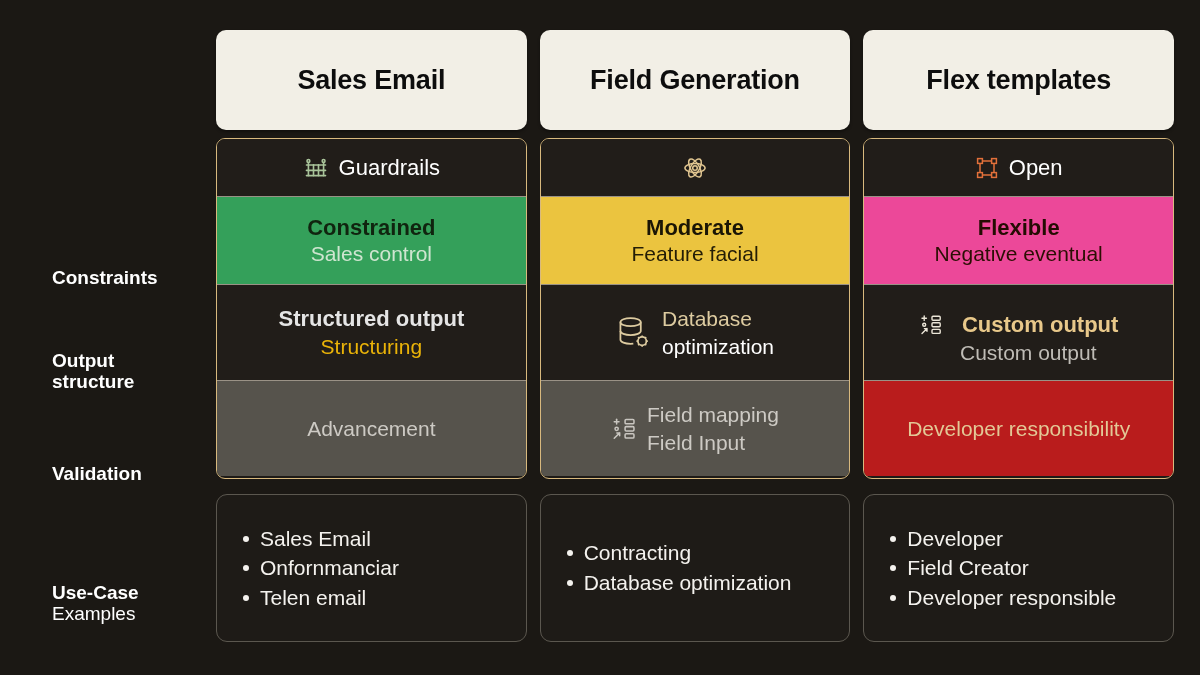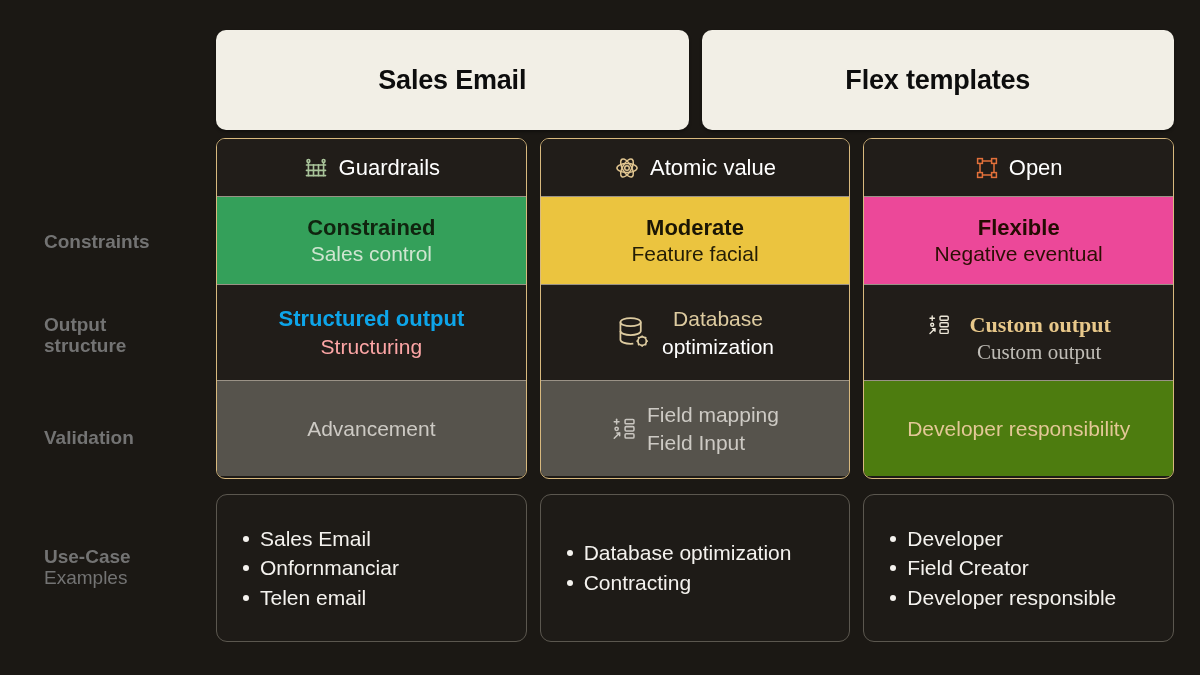--- a/index.html
+++ b/index.html
@@ -36,26 +36,27 @@
     color: #0d0d0d;
     font-size: 27px;
     font-weight: bold;
     letter-spacing: -0.2px;
     white-space: nowrap;
   }
 
   
   .rowlabel {
     position: absolute;
-    left: 44px;
+    left: 52px;
     width: 165px;
-    color: #737373;
+    color: #ffffff;
     font-size: 19px;
     font-weight: bold;
     line-height: 1.12;
+    margin-top: 36px;
   }
   .rowlabel .sub {
     font-weight: normal;
   }
   #lbl-constraints { top: 231px; }
   #lbl-output      { top: 314px; }
   #lbl-validation  { top: 427px; }
   #lbl-usecase     { top: 546px; }
 
   
@@ -106,21 +107,21 @@
     font-weight: normal;
     white-space: nowrap;
   }
 
   
   .chip-main { font-size: 22px; font-weight: bold; line-height: 1.25; }
   .chip-sub  { font-size: 21px; font-weight: normal; line-height: 1.25; }
 
   
   .so-main { font-size: 22px; font-weight: bold; line-height: 1.3; }
-  .so-sub  { font-size: 21px; font-weight: normal; line-height: 1.3; text-align: center; }
+  .so-sub  { font-size: 21px; font-weight: normal; line-height: 1.3; }
 
   
   .va-main { font-size: 21px; font-weight: normal; line-height: 1.3; }
 
   
   .usecases {
     position: absolute;
     left: 216px; top: 494px;
     width: 958px; height: 148px;
     display: flex;
@@ -155,20 +156,23 @@
   svg { display: block; overflow: visible; }
 </style>
 </head>
 <body>
 
 <div id="root">
 
   <div class="headers">
     <div class="hdr-card">
       <span class="label">Sales Email</span>
+    </div>
+    <div class="hdr-card">
+      <span class="label">Field Generation</span>
     </div>
     <div class="hdr-card">
       <span class="label">Flex templates</span>
     </div>
   </div>
 
   <div class="rowlabel" id="lbl-constraints">
     <div>Constraints</div>
   </div>
   <div class="rowlabel" id="lbl-validation">
@@ -205,42 +209,41 @@
           <span class="icon-title">Guardrails</span>
         </div>
       </div>
 
       <div class="cell cell-chip" style="background:#34a05a">
         <div class="chip-main" style="color:#10240f">Constrained</div>
         <div class="chip-sub" style="color:#cfe5d0">Sales control</div>
       </div>
 
       <div class="cell cell-struct">
-        <div class="so-main" style="color:#0ea5e9">Structured output</div>
-        <div class="so-sub" style="color:#fca5a5">Structuring</div>
+        <div class="so-main" style="color:#e5e5e5">Structured output</div>
+        <div class="so-sub" style="color:#eab308">Structuring</div>
       </div>
 
       <div class="cell cell-valid" style="background:#56534c">
         <div class="va-main" style="color:#cdcac4">Advancement</div>
       </div>
     </div>
 
     <div class="col">
 
       <div class="cell cell-icon">
         <div class="iconrow">
           <span>
             <svg width="26" height="26" viewBox="0 0 24 24" fill="none" stroke="#e0c590" stroke-width="1.4">
               <circle cx="12" cy="12" r="2.1"></circle>
               <ellipse cx="12" cy="12" rx="9.3" ry="4.1"></ellipse>
               <ellipse cx="12" cy="12" rx="9.3" ry="4.1" transform="rotate(60 12 12)"></ellipse>
               <ellipse cx="12" cy="12" rx="9.3" ry="4.1" transform="rotate(120 12 12)"></ellipse>
             </svg>
           </span>
-          <span class="icon-title">Atomic value</span>
         </div>
       </div>
 
       <div class="cell cell-chip" style="background:#ebc43f">
         <div class="chip-main" style="color:#1a1505">Moderate</div>
         <div class="chip-sub" style="color:#241d06">Feature facial</div>
       </div>
 
       <div class="cell cell-struct">
         <div class="iconrow">
@@ -309,40 +312,40 @@
           <span class="icon-title">Open</span>
         </div>
       </div>
 
       <div class="cell cell-chip" style="background:#ec4899">
         <div class="chip-main" style="color:#240c02">Flexible</div>
         <div class="chip-sub" style="color:#2b0f03">Negative eventual</div>
       </div>
 
       <div class="cell cell-struct">
-        <div class="iconrow" style="align-items:flex-start; gap:19px; margin-top:12px;font-family:Liberation Serif, serif;">
+        <div class="iconrow" style="align-items:flex-start; gap:19px; margin-top:12px;">
           <span style="margin-top:2px">
             <svg width="24" height="24" viewBox="0 0 24 24" fill="none" stroke="#ece6d8" stroke-width="1.4" stroke-linecap="round">
               <rect x="13" y="3.2" width="8.2" height="4" rx="1"></rect>
               <rect x="13" y="9.8" width="8.2" height="4" rx="1"></rect>
               <rect x="13" y="16.4" width="8.2" height="4" rx="1"></rect>
               <line x1="3" y1="5.2" x2="7.4" y2="5.2"></line>
                 <line x1="5.2" y1="3" x2="5.2" y2="7.4"></line>
               <circle cx="5.2" cy="11.8" r="1.5"></circle>
               <path d="M3 20.5 L8 15.6 M8 15.6 h-2.6 M8 15.6 v2.6"></path>
             </svg>
           </span>
           <span class="txtwrap">
             <div class="so-main" style="color:#e8c88a">Custom output</div>
             <div class="so-sub" style="color:#bfbcb6; margin-left:-2px">Custom output</div>
           </span>
         </div>
       </div>
 
-      <div class="cell cell-valid" style="background:#4d7c0f">
+      <div class="cell cell-valid" style="background:#b91c1c">
         <div class="va-main" style="color:#e3c896">Developer responsibility</div>
       </div>
     </div>
   </div>
 
   <div class="usecases">
 
     <div class="uc-box">
       <div class="uc-item">
         <span class="uc-bullet"></span>
@@ -354,26 +357,26 @@
       </div>
       <div class="uc-item">
         <span class="uc-bullet"></span>
         <span>Telen email</span>
       </div>
     </div>
 
     <div class="uc-box">
       <div class="uc-item">
         <span class="uc-bullet"></span>
+        <span>Contracting</span>
+      </div>
+      <div class="uc-item">
+        <span class="uc-bullet"></span>
         <span>Database optimization</span>
       </div>
-      <div class="uc-item">
-        <span class="uc-bullet"></span>
-        <span>Contracting</span>
-      </div>
     </div>
 
     <div class="uc-box">
       <div class="uc-item">
         <span class="uc-bullet"></span>
         <span>Developer</span>
       </div>
       <div class="uc-item">
         <span class="uc-bullet"></span>
         <span>Field Creator</span>

